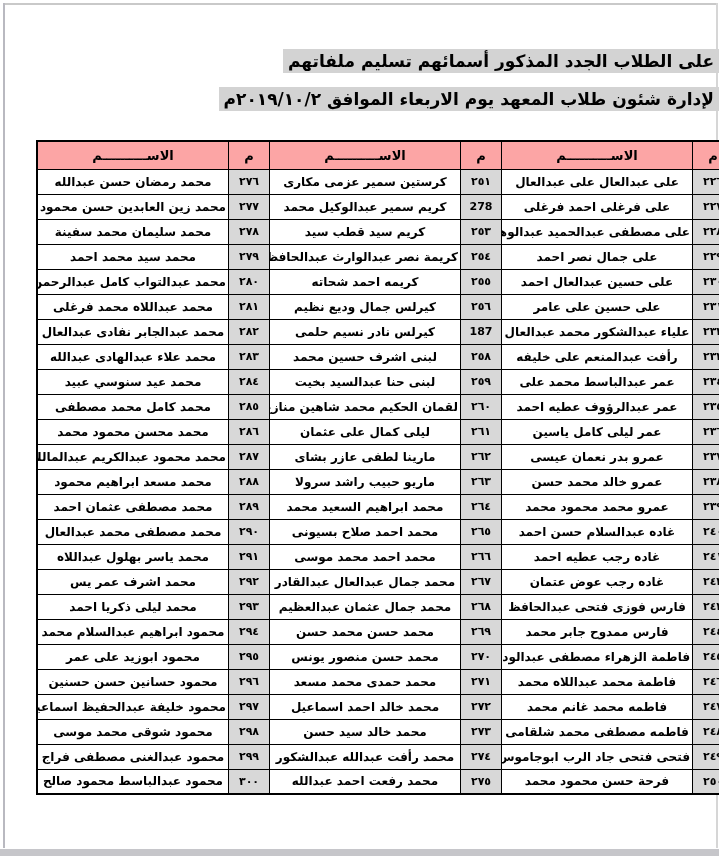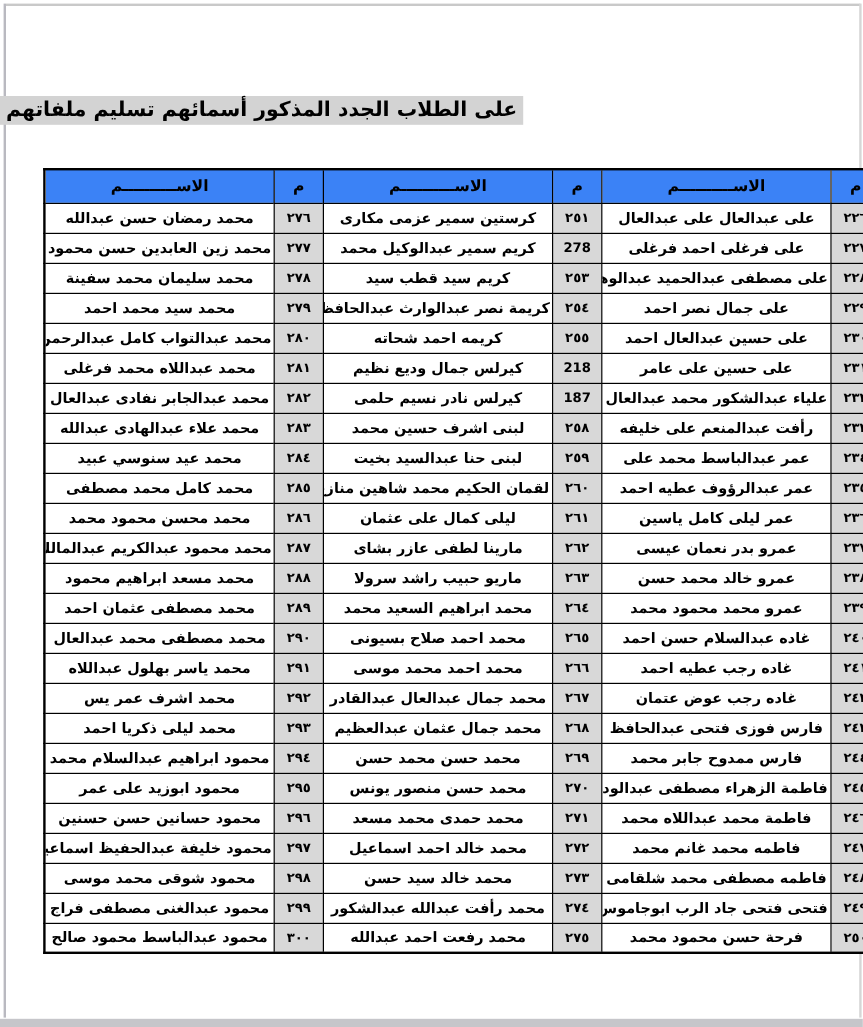--- a/index.html
+++ b/index.html
@@ -8,21 +8,21 @@
     background:#ffffff;
     font-family:"DejaVu Sans", sans-serif;
   }
   
   .edge-top{position:absolute;left:5px;right:2px;top:3px;height:2px;background:#cicic1;background:#c9c9c9;}
   .edge-left{position:absolute;left:3px;top:3px;bottom:8px;width:2px;background:#b9b9c0;}
   .edge-right{position:absolute;right:1px;top:3px;bottom:8px;width:2px;background:#d6d6d6;}
   .edge-bottom{position:absolute;left:0;right:0;bottom:0;height:7px;background:#c6c6ca;}
 
   
-  .titles{position:absolute;top:48px;left:0;right:0;text-align:left;direction:rtl;margin-top:31px;}
+  .titles{position:absolute;top:48px;left:0;right:0;text-align:right;direction:rtl;}
   .title-line{margin:0 0 11px 0;line-height:26px;}
   .title-line > span{
     background:#d3d3d3;color:#000;font-weight:bold;font-size:17px;
     padding:2px 5px;
   }
 
   
   table.roster{
     position:absolute;top:140px;left:36px;width:668px;
     border-collapse:collapse;table-layout:fixed;direction:rtl;
@@ -32,33 +32,36 @@
     border:1px solid #000;
     text-align:center;vertical-align:middle;
     font-weight:bold;color:#000;
     white-space:nowrap;overflow:hidden;
     padding:0 2px;
   }
   table.roster tr{height:25px;}
   table.roster tr.hdr{height:28px;}
   td.num{width:36px;background:#d8d8d8;font-size:11px;}
   td.name{width:186px;background:#ffffff;font-size:12px;}
-  tr.hdr td{background:#3b82f6;font-size:13px;}
+  tr.hdr td{background:#fca5a5;font-size:13px;}
 </style>
 </head>
 <body>
 
 <div class="edge-top"></div>
 <div class="edge-left"></div>
 <div class="edge-right"></div>
 <div class="edge-bottom"></div>
 
 <div class="titles">
   <div class="title-line">
     <span>على الطلاب الجدد المذكور أسمائهم تسليم ملفاتهم</span>
+  </div>
+  <div class="title-line">
+    <span>لإدارة شئون طلاب المعهد يوم الاربعاء الموافق ٢٠١٩/١٠/٢م</span>
   </div>
 </div>
 
 <table class="roster">
   <tbody>
       <tr class="hdr">
         <td class="num">م</td>
         <td class="name">الاســــــــــم</td>
         <td class="num">م</td>
         <td class="name">الاســــــــــم</td>
@@ -101,21 +104,21 @@
         <td class="num">٢٣٠</td>
         <td class="name">على حسين عبدالعال احمد</td>
         <td class="num">٢٥٥</td>
         <td class="name">كريمه احمد شحاته</td>
         <td class="num">٢٨٠</td>
         <td class="name">محمد عبدالتواب كامل عبدالرحمن</td>
       </tr>
       <tr>
         <td class="num">٢٣١</td>
         <td class="name">على حسين على عامر</td>
-        <td class="num">218</td>
+        <td class="num">٢٥٦</td>
         <td class="name">كيرلس جمال وديع نظيم</td>
         <td class="num">٢٨١</td>
         <td class="name">محمد عبداللاه محمد فرغلى</td>
       </tr>
       <tr>
         <td class="num">٢٣٢</td>
         <td class="name">علياء عبدالشكور محمد عبدالعال</td>
         <td class="num">187</td>
         <td class="name">كيرلس نادر نسيم حلمى</td>
         <td class="num">٢٨٢</td>

